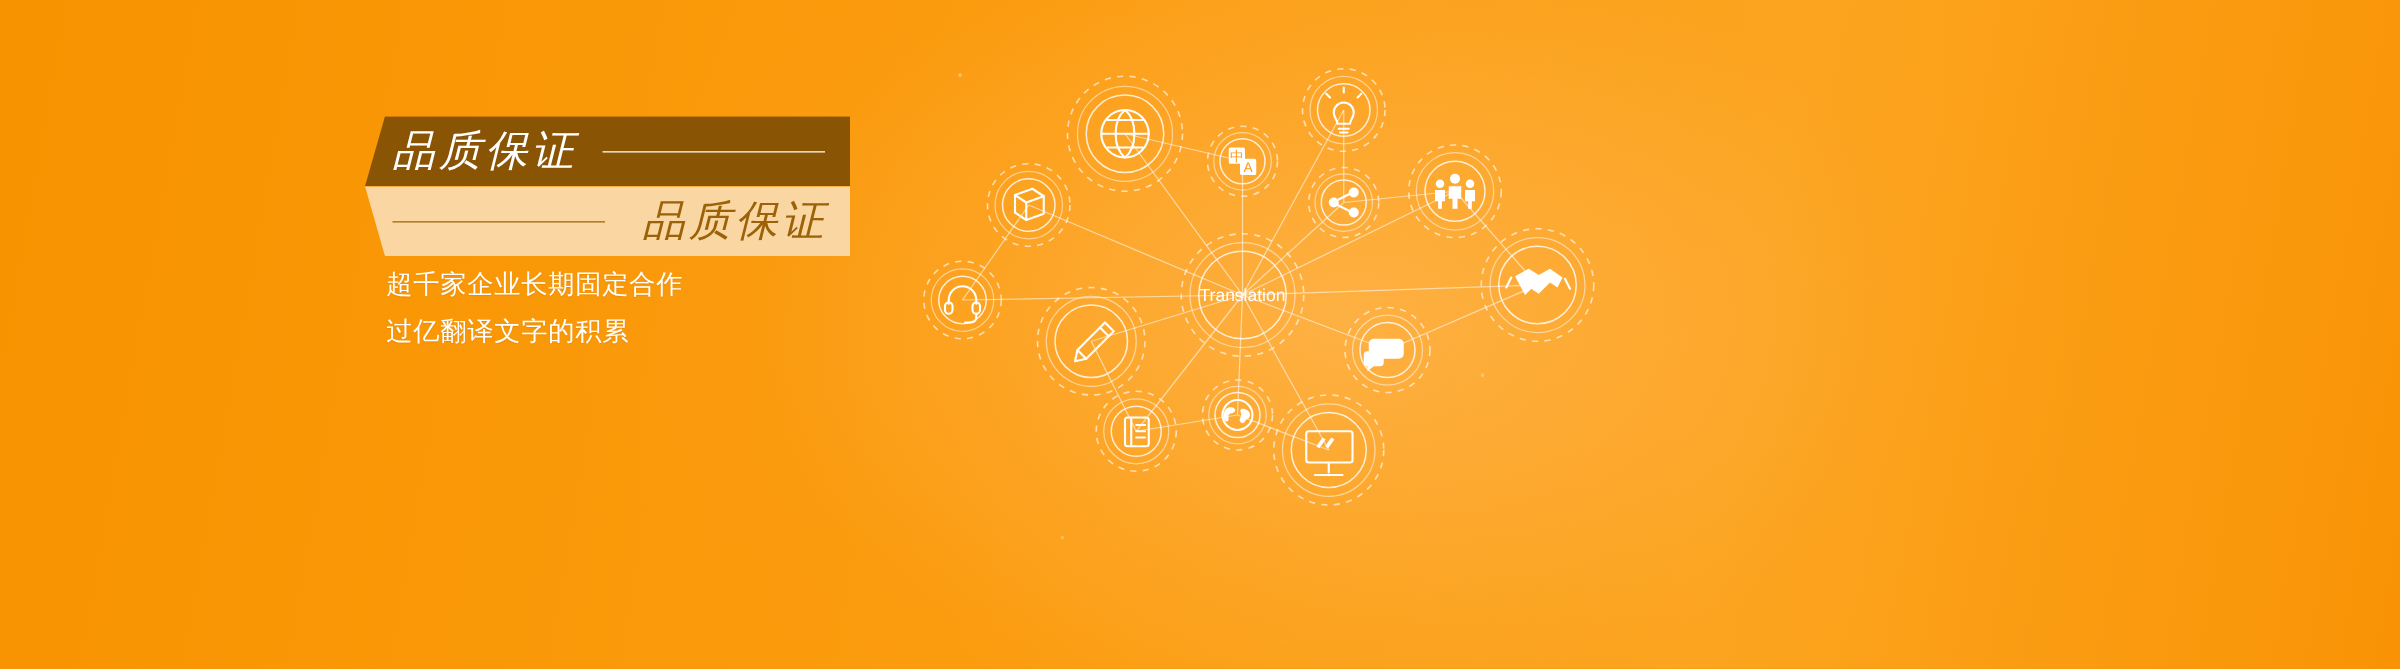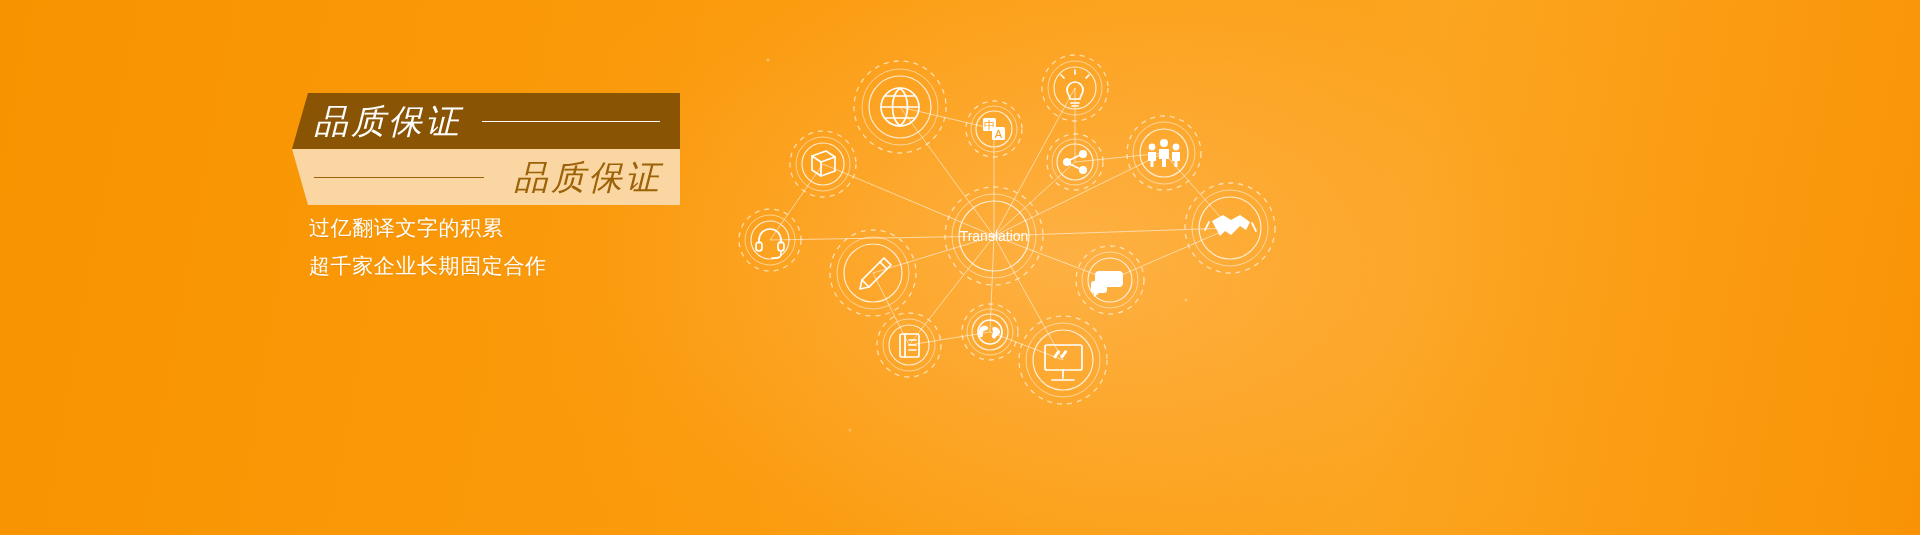--- a/index.html
+++ b/index.html
@@ -168,22 +168,22 @@
       <span class="plaque-text">品质保证</span>
       <span class="plaque-rule"></span>
     </div>
     <div class="plaque-row plaque-bottom">
       <span class="plaque-rule"></span>
       <span class="plaque-text">品质保证</span>
     </div>
   </div>
 
   <div id="bullets">
+    <div class="bullet-line">超千家企业长期固定合作</div>
     <div class="bullet-line">过亿翻译文字的积累</div>
-    <div class="bullet-line">超千家企业长期固定合作</div>
   </div>
 
   <div id="network">
     <svg viewBox="0 0 1220 535" xmlns="http://www.w3.org/2000/svg">
 
       <g>
         <path class="net-line" d="M294 236 L200 107"></path>
         <path class="net-line" d="M294 236 L123 164"></path>
         <path class="net-line" d="M294 236 L294 129"></path>
         <path class="net-line" d="M294 236 L375 88"></path>

